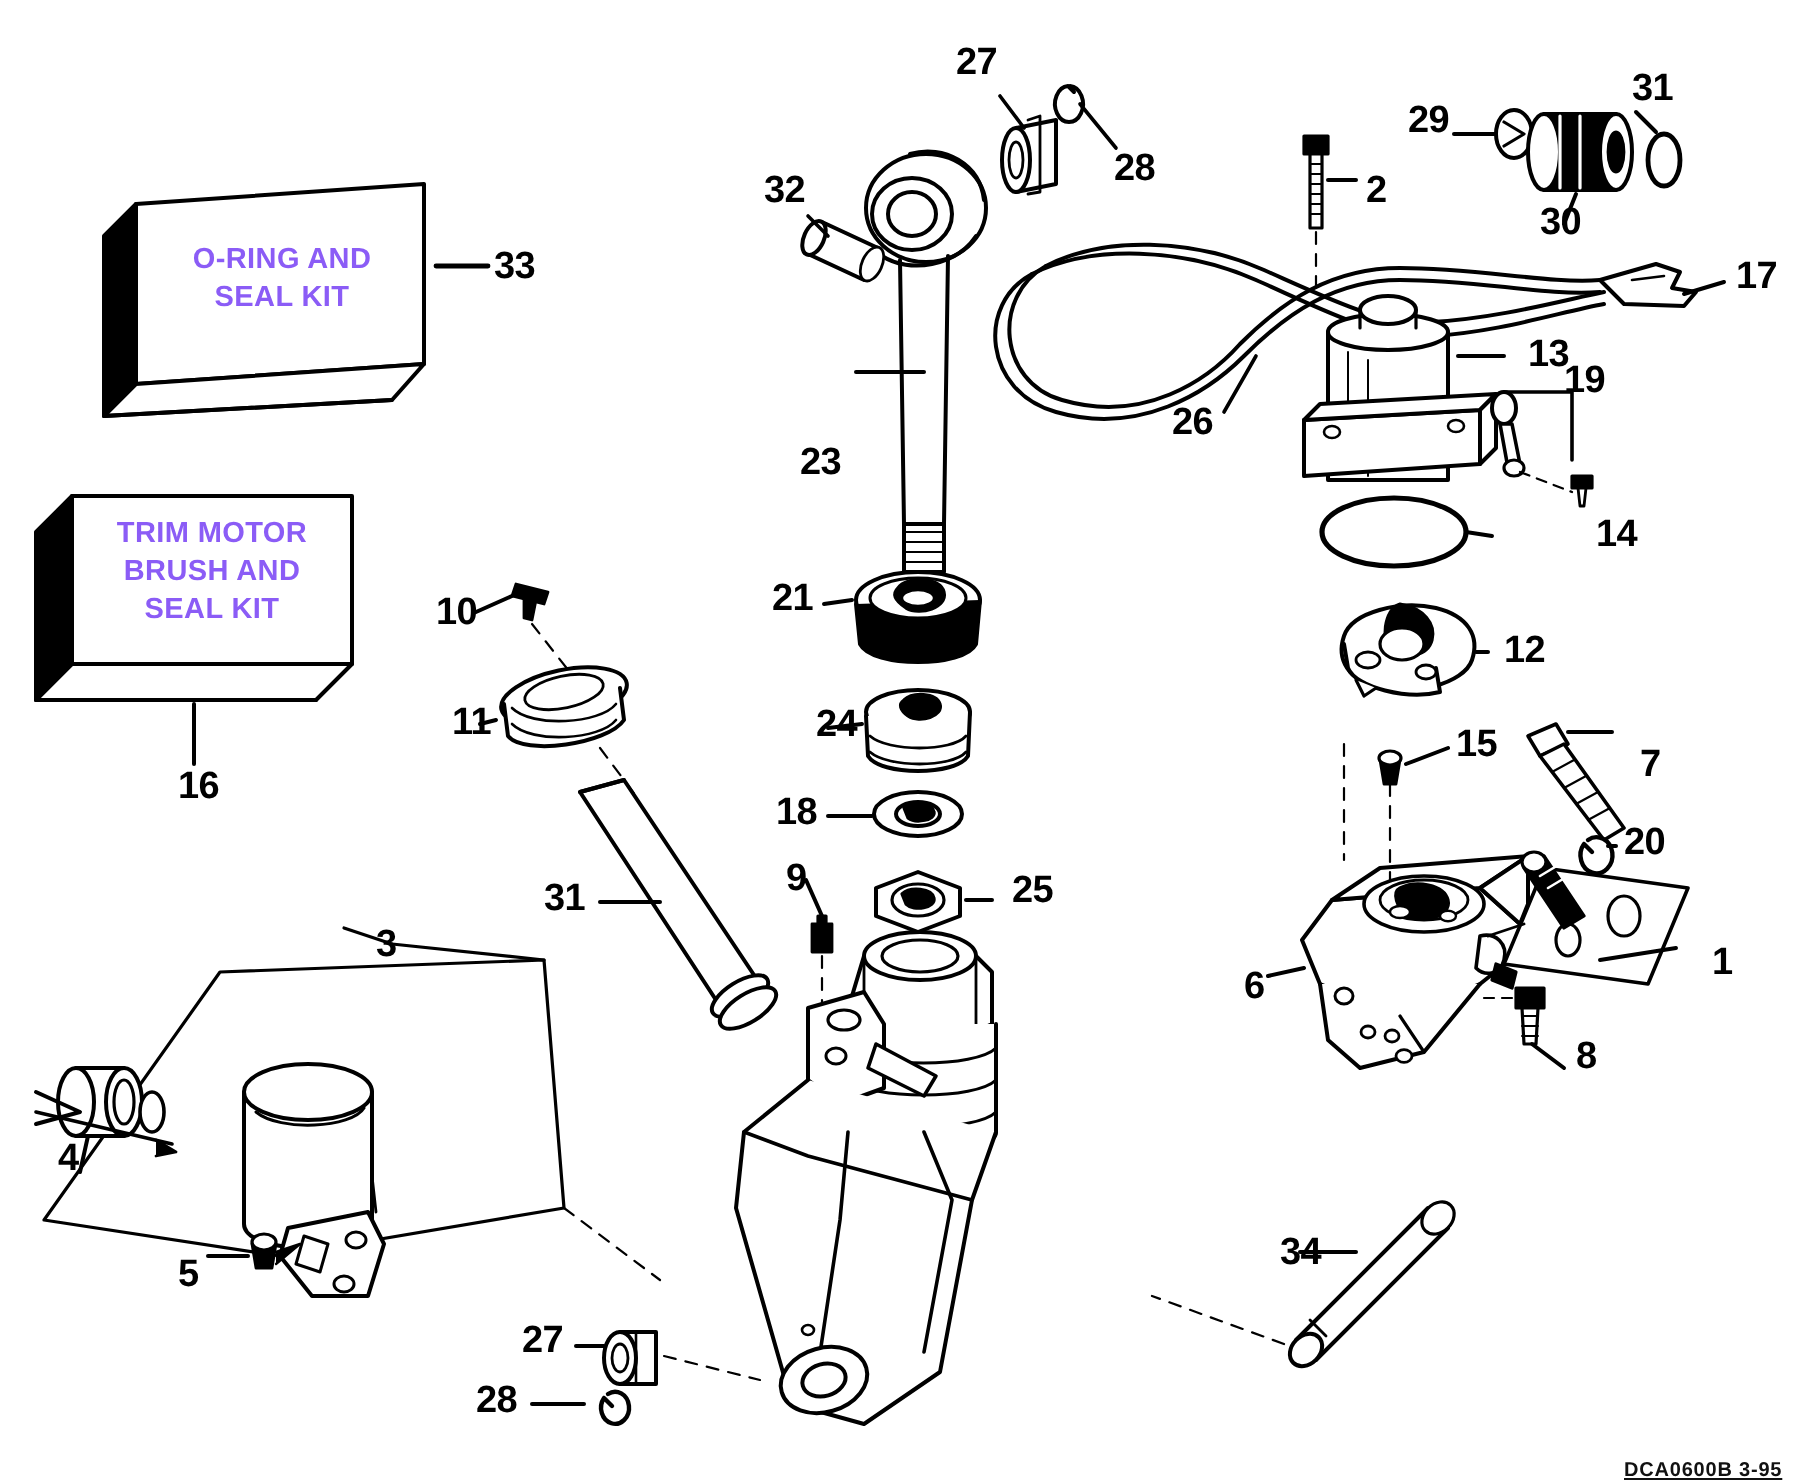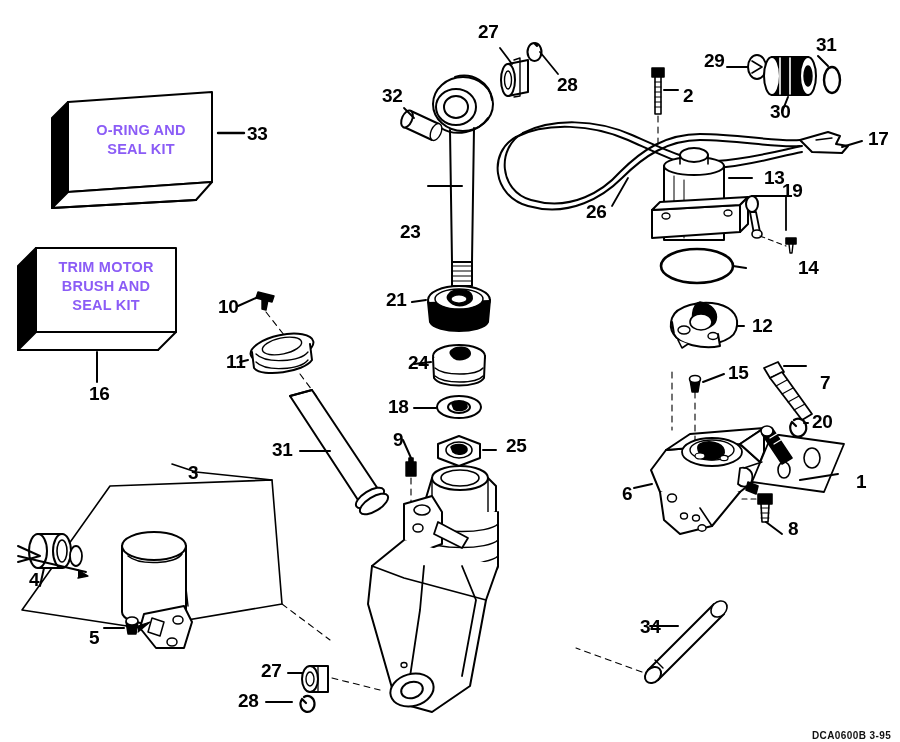--- a/index.html
+++ b/index.html
@@ -403,15 +403,15 @@
   <div class="callout" style="left:557px; top:75px;">28</div>
   <div class="callout" style="left:704px; top:51px;">29</div>
   <div class="callout" style="left:770px; top:102px;">30</div>
   <div class="callout" style="left:816px; top:35px;">31</div>
   <div class="callout" style="left:382px; top:86px;">32</div>
   <div class="callout" style="left:247px; top:124px;">33</div>
   <div class="callout" style="left:640px; top:617px;">34</div>
   <div class="callout" style="left:261px; top:661px;">27</div>
   <div class="callout" style="left:238px; top:691px;">28</div>
 
-  <div class="footer" style="left:812px; top:730px;">DCA0600B   3-95</div>
+  <div class="footer" style="left:812px; top:730px;text-decoration:underline;">DCA0600B   3-95</div>
 
 </div>
 
 </body></html>

